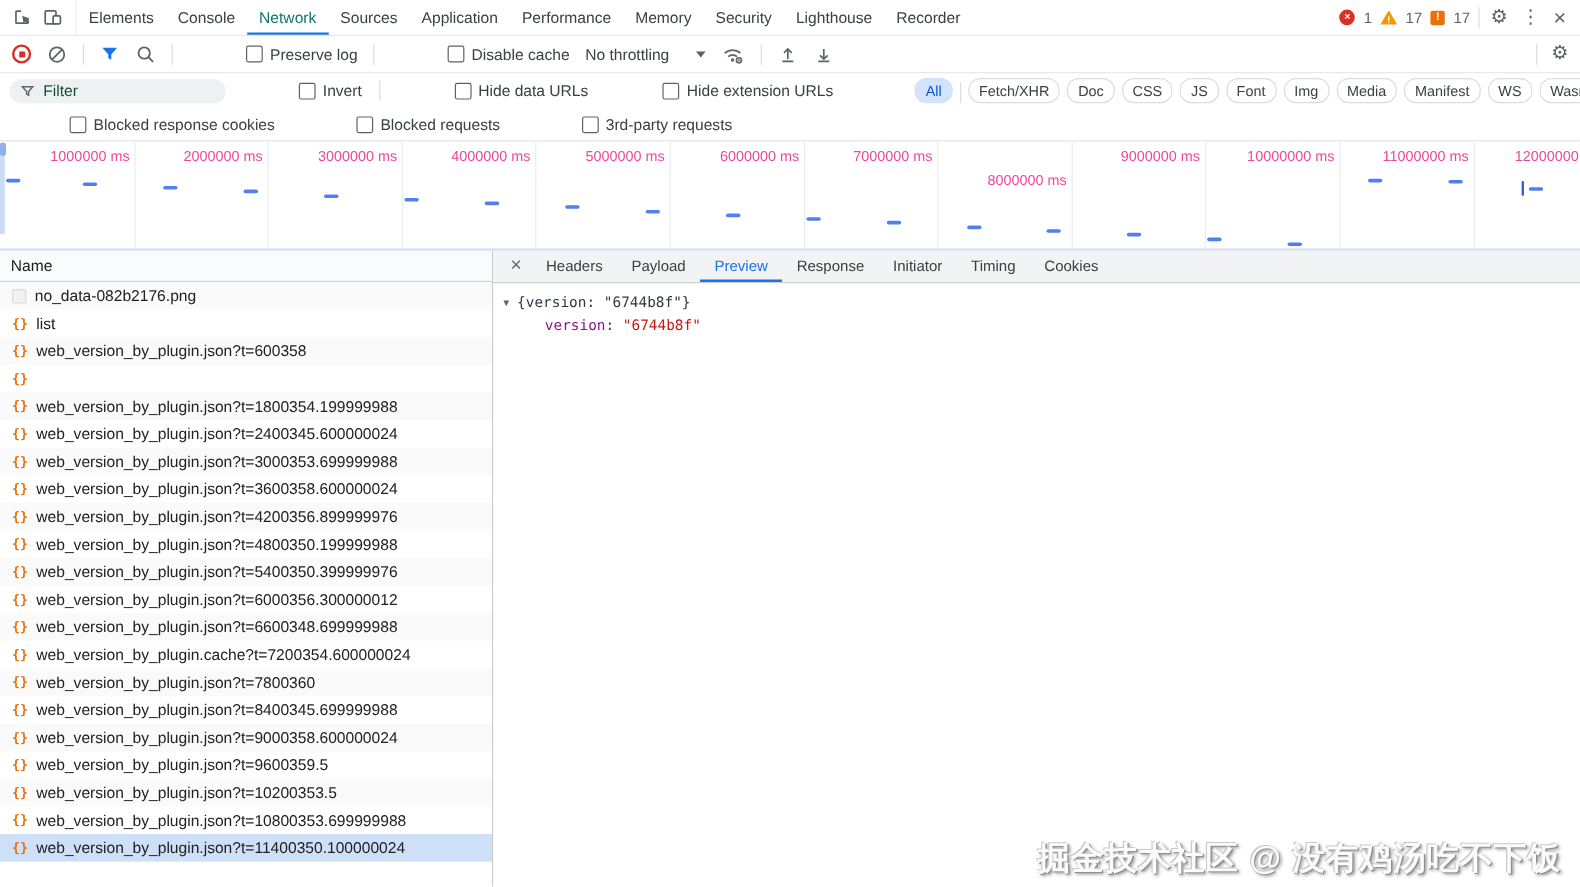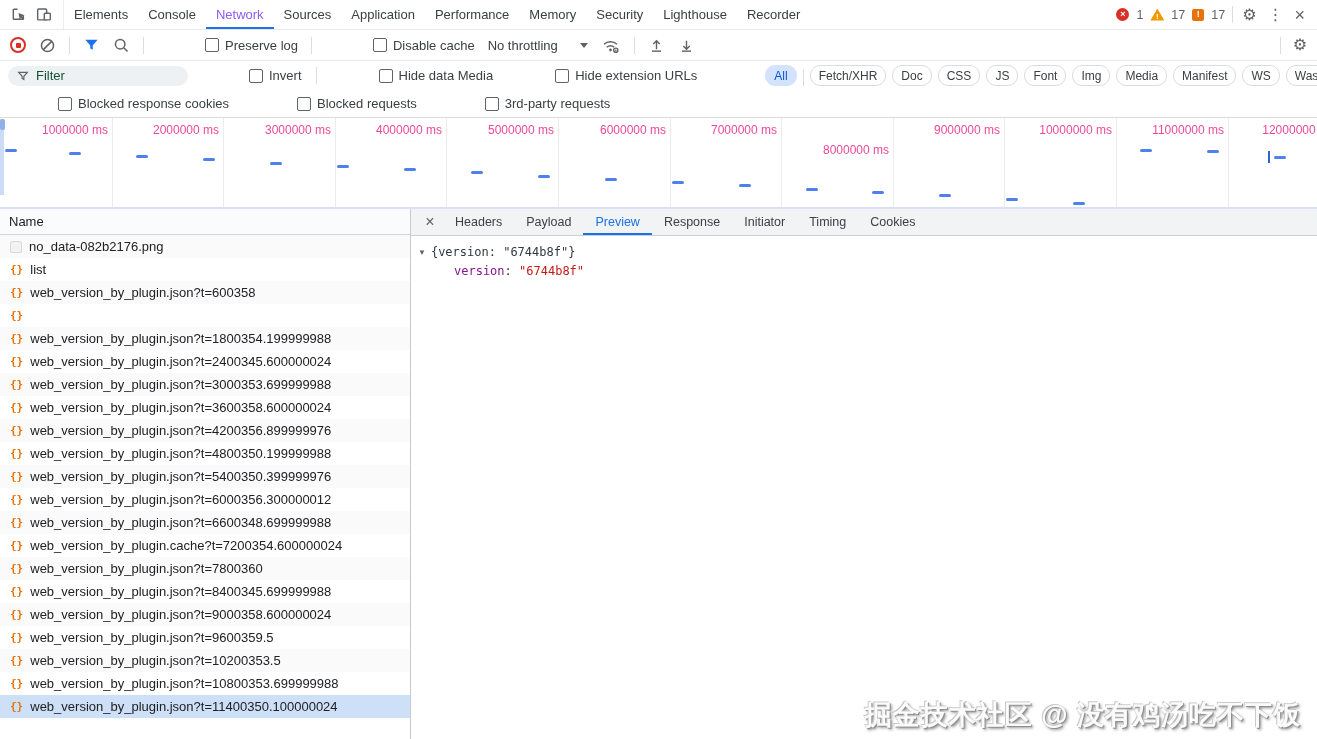--- a/index.html
+++ b/index.html
@@ -7,21 +7,21 @@
     font-family:"Liberation Sans","DejaVu Sans",sans-serif;color:#202124;font-size:13px;
     -webkit-font-smoothing:antialiased;}
   .vdiv{width:1px;height:17px;background:#dadce0;flex:none;}
 
   
   .tabbar{height:29px;display:flex;align-items:stretch;background:#ffffff;border-bottom:1px solid #e8e8e8;}
   .tb-icons{display:flex;align-items:center;gap:8px;padding:0 10px;border-right:1px solid #eceff1;}
   .tb-icons svg{display:block;}
   .main-tabs{display:flex;align-items:stretch;}
   .main-tab{display:flex;align-items:center;padding:0 10px;color:#3c4043;font-size:13px;cursor:default;}
-  .main-tab.selected{color:#8b5cf6;box-shadow:inset 0 -2px 0 #1a73e8;}
+  .main-tab.selected{color:#0f766e;box-shadow:inset 0 -2px 0 #1a73e8;}
   .tb-right{margin-left:auto;display:flex;align-items:center;gap:7px;padding-right:10px;}
   .badge-err{width:13px;height:13px;border-radius:50%;background:#d93025;color:#fff;font-size:9px;font-weight:700;
     display:flex;align-items:center;justify-content:center;line-height:1;}
   .badge-warn{width:14px;height:12px;background:#f29900;clip-path:polygon(50% 0,100% 100%,0 100%);
     display:flex;align-items:flex-end;justify-content:center;color:#fff;font-size:8px;font-weight:700;line-height:1;}
   .badge-issue{width:12px;height:12px;border-radius:2px;background:#e8710a;color:#fff;font-size:9px;font-weight:700;
     display:flex;align-items:center;justify-content:center;line-height:1;}
   .badge-num{color:#5f6368;font-size:12.5px;}
   .glyph-btn{color:#5f6368;font-size:16px;line-height:1;display:flex;align-items:center;padding:0 2px;}
   .glyph-close{font-size:18px;}
@@ -203,21 +203,21 @@
       </svg>
       <span>Filter</span>
     </span>
     <span class="cbgroup fb-gap1">
       <span class="cb"></span>
       <span>Invert</span>
     </span>
     <span class="vdiv fb-gap2"></span>
     <span class="cbgroup fb-gap2">
       <span class="cb"></span>
-      <span>Hide data Media</span>
+      <span>Hide data URLs</span>
     </span>
     <span class="cbgroup fb-gap2">
       <span class="cb"></span>
       <span>Hide extension URLs</span>
     </span>
     <span class="chips" id="filter-chips">
         <span class="chip selected">All</span>
         <span class="vdiv"></span>
         <span class="chip">Fetch/XHR</span>
         <span class="chip">Doc</span>

